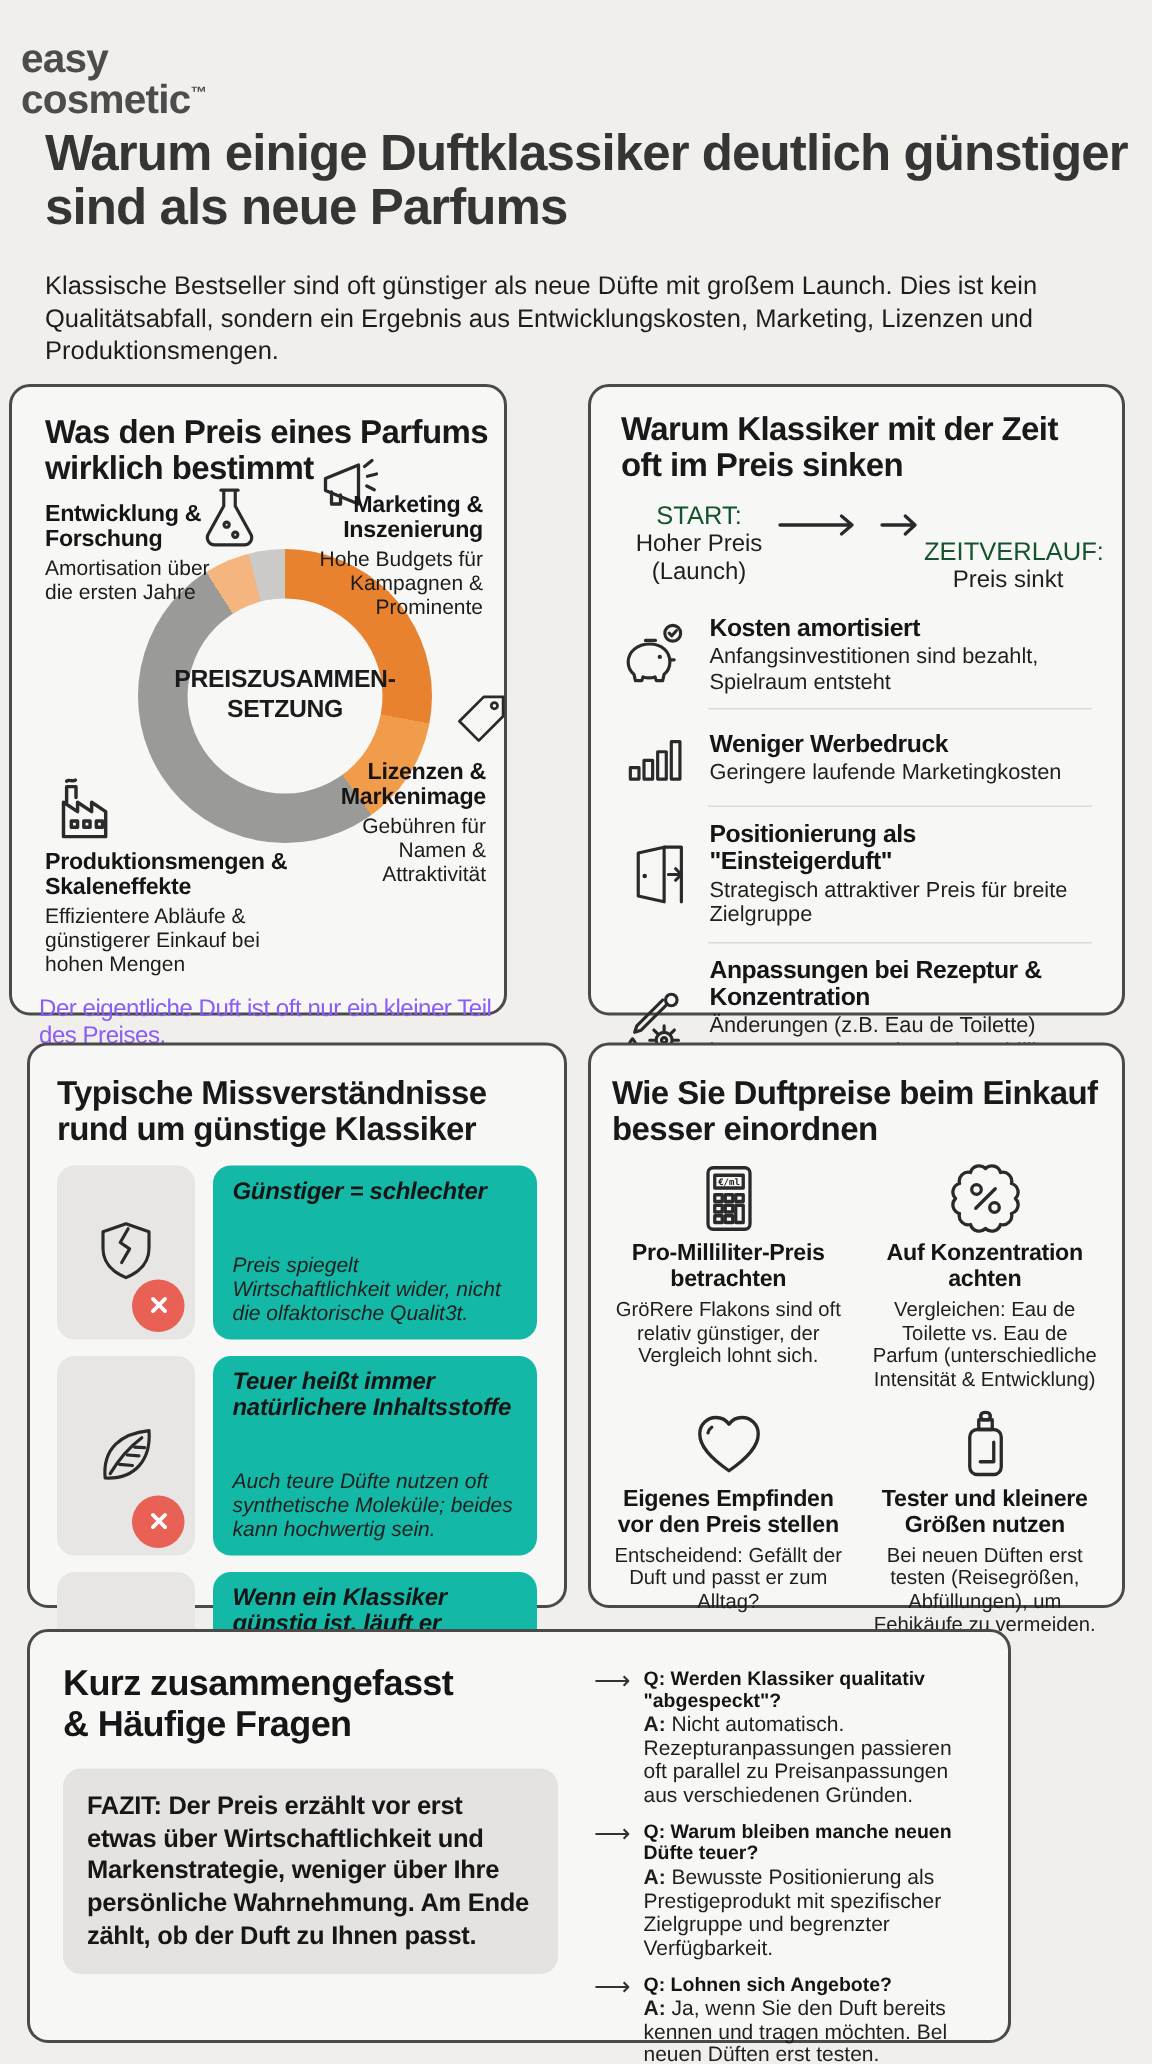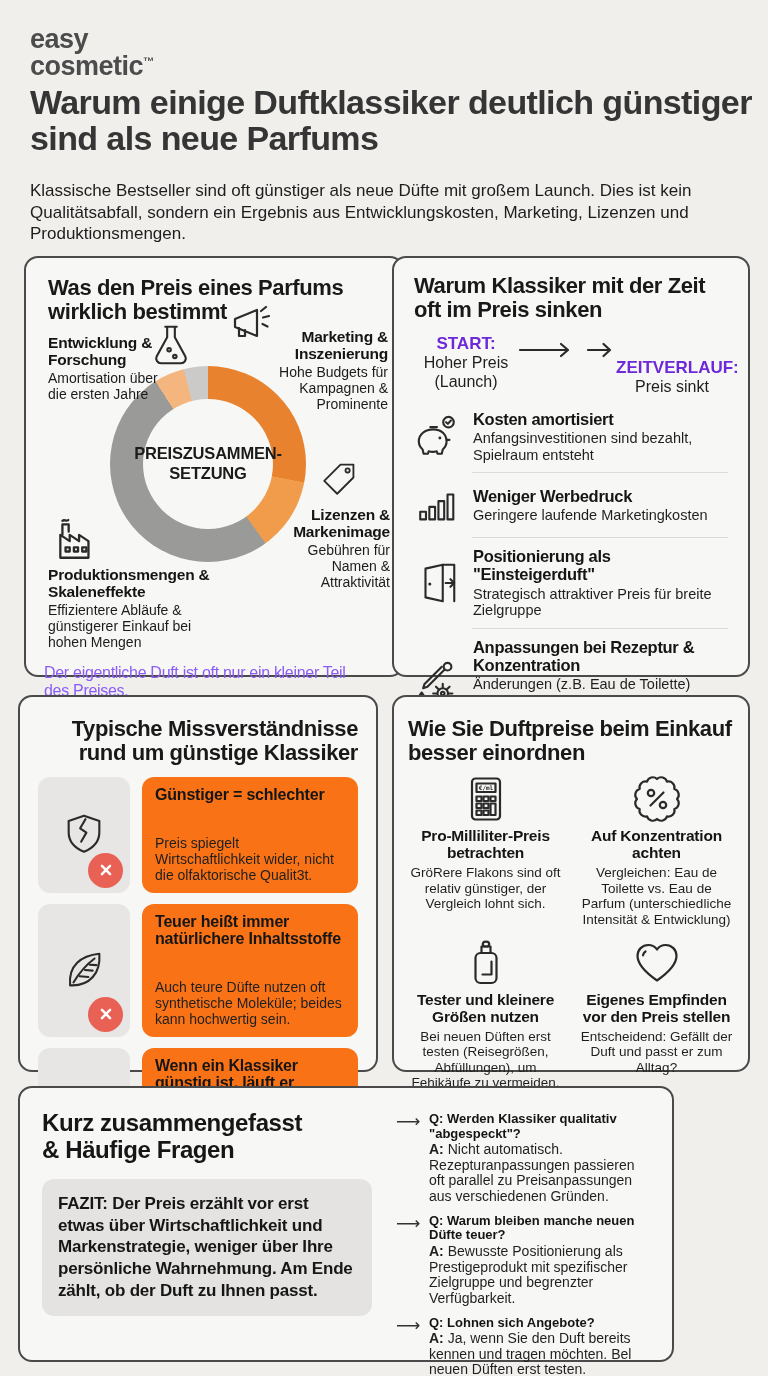--- a/index.html
+++ b/index.html
@@ -3,29 +3,29 @@
 <meta charset="utf-8">
 <style>
   html,body{margin:0;padding:0;}
   body{
     width:768px;height:1376px;position:relative;overflow:hidden;
     background:#F0EFEC;color:#1f1f1f;
     font-family:"Liberation Sans", sans-serif;
   }
   .page{position:absolute;inset:0;}
   
-  .logo{position:absolute;left:30px;top:26px;font-size:27px;font-weight:700;color:#4c4c4c;line-height:1.0;letter-spacing:-0.5px;}
+  .logo{position:absolute;left:14px;top:26px;font-size:27px;font-weight:700;color:#4c4c4c;line-height:1.0;letter-spacing:-0.5px;}
   .logo sup{font-size:11px;font-weight:600;}
   h1{position:absolute;left:30px;top:84px;width:724px;margin:0;
      font-size:34px;line-height:1.07;font-weight:800;color:#353535;letter-spacing:-0.6px;}
   .intro{position:absolute;left:30px;top:180px;width:724px;margin:0;
      font-size:17px;line-height:1.27;color:#1d1d1d;}
   
   .card{position:absolute;background:#F7F7F5;border:2px solid #4A4A4A;border-radius:14px;box-sizing:border-box;}
-  #card-price-factors{left:24px;top:256px;width:380px;height:421px;}
+  #card-price-factors{left:6px;top:256px;width:332px;height:421px;}
   #card-price-drop{left:392px;top:256px;width:358px;height:421px;}
   #card-misconceptions{left:18px;top:695px;width:360px;height:377px;}
   #card-shopping{left:392px;top:695px;width:358px;height:377px;}
   #card-summary{left:18px;top:1086px;width:656px;height:276px;display:flex;padding:22px;}
   .card h2{margin:0;font-size:22px;font-weight:800;line-height:1.1;color:#191919;letter-spacing:-0.4px;}
   svg{display:block;}
   svg .st{fill:none;stroke:#2a2a2a;stroke-width:2.2;stroke-linecap:round;stroke-linejoin:round;}
   svg .fl{fill:#2a2a2a;stroke:none;}
   
   #card-price-factors h2{position:absolute;left:22px;top:18px;width:326px;}
@@ -43,38 +43,38 @@
   #icon-megaphone{position:absolute;left:204px;top:42px;width:48px;height:48px;}
   #lab-lizenzen{right:12px;top:248px;width:112px;text-align:right;}
   #icon-tag{position:absolute;left:292px;top:202px;width:40px;height:40px;}
   #lab-produktion{left:22px;top:308px;width:168px;}
   #icon-factory{position:absolute;left:26px;top:256px;width:50px;height:50px;}
   .footnote{position:absolute;left:18px;top:390px;width:330px;font-size:16px;letter-spacing:-0.3px;line-height:1.1;color:#8b5cf6;}
   
   #card-price-drop{padding:16px 20px;}
   .flow{display:flex;align-items:flex-start;margin:12px 0 4px;}
   .flow-col{text-align:center;}
-  .flow-label{font-weight:700;font-size:17px;color:#6d28d9;}
+  .flow-label{font-weight:400;font-size:17px;color:#14532d;}
   .flow-desc{font-size:16px;line-height:1.15;}
   .flow-arrows{flex:1;display:flex;justify-content:center;gap:10px;padding-top:8px;}
   .pd-item{display:flex;gap:13px;padding:9px 0;align-items:center;}
   .pd-sep{height:1px;background:#DCDBD9;margin-left:58px;}
   .pd-icon{flex:0 0 46px;width:46px;}
   .pd-title{font-weight:800;font-size:16.5px;line-height:1.1;margin-bottom:2px;letter-spacing:-0.3px;color:#151515;}
   .pd-desc{font-size:14.5px;line-height:1.15;}
   
   #card-misconceptions{padding:20px 18px;}
-  #card-misconceptions h2{margin-bottom:12px;text-align:right;}
+  #card-misconceptions h2{margin-bottom:12px;}
   .mis-row{display:flex;gap:12px;margin-bottom:11px;}
   .mis-icon-tile{position:relative;flex:0 0 92px;width:92px;background:#E7E6E4;border-radius:12px;
     display:flex;align-items:center;justify-content:center;}
   .mis-icon-tile svg.main{width:46px;height:46px;}
   .badge{position:absolute;right:7px;bottom:5px;width:35px;height:35px;background:#E96055;border-radius:50%;
     display:flex;align-items:center;justify-content:center;}
-  .mis-text{flex:1;background:#f97316;border-radius:12px;padding:9px 13px;}
+  .mis-text{flex:1;background:#14b8a6;border-radius:12px;padding:9px 13px;font-style:italic;}
   .mis-title{font-weight:800;font-size:16px;line-height:1.1;margin-bottom:3px;letter-spacing:-0.2px;color:#151515;}
   .mis-desc{font-size:14px;line-height:1.14;margin-top:32px;}
   
   #card-shopping{padding:20px 14px;}
   #card-shopping h2{margin-bottom:10px;}
   .tips-grid{display:grid;grid-template-columns:1fr 1fr;column-gap:16px;row-gap:12px;}
   .tip{text-align:center;}
   .tip svg{width:48px;height:48px;margin:0 auto 4px;}
   .tip-title{font-weight:800;font-size:15.5px;line-height:1.1;margin-bottom:4px;letter-spacing:-0.2px;color:#151515;}
   .tip-desc{font-size:13.5px;line-height:1.14;}
@@ -328,36 +328,36 @@
           <path class="st" d="M17.5 30.5l13-13"></path>
           <circle class="st" cx="18" cy="18" r="3.2"></circle>
             <circle class="st" cx="30" cy="30" r="3.2"></circle>
         </svg>
         <div class="tip-title">Auf Konzentration achten</div>
         <div class="tip-desc">Vergleichen: Eau de Toilette vs. Eau de Parfum (unterschiedliche Intensität &amp; Entwicklung)</div>
       </div>
 
       <div class="tip">
         <svg viewBox="0 0 48 48">
+          <path class="st" d="M24 41.5C11 32.5 4.5 25 4.5 16.8 4.5 10.8 9.3 6 15.3 6c3.5 0 6.8 1.7 8.7 4.5C25.9 7.7 29.2 6 32.7 6c6 0 10.8 4.8 10.8 10.8 0 8.2-6.5 15.7-19.5 24.7z"></path>
+          <path class="st" d="M12.5 12.5c-1.3.9-2.2 2.2-2.5 3.8"></path>
+        </svg>
+        <div class="tip-title">Eigenes Empfinden vor den Preis stellen</div>
+        <div class="tip-desc">Entscheidend: Gefällt der Duft und passt er zum Alltag?</div>
+      </div>
+
+      <div class="tip">
+        <svg viewBox="0 0 48 48">
           <path class="st" d="M21.3 3.5c.9-1.3 4.5-1.3 5.4 0 .9 1.4.4 3-.8 4h-3.8c-1.2-1-1.7-2.6-.8-4z"></path>
           <rect class="st" x="19.5" y="7.5" width="9" height="6.5"></rect>
           <rect class="st" x="13.5" y="14" width="21" height="30" rx="5"></rect>
           <path class="st" d="M29.5 22.5v13h-9"></path>
         </svg>
         <div class="tip-title">Tester und kleinere Größen nutzen</div>
         <div class="tip-desc">Bei neuen Düften erst testen (Reisegrößen, Abfüllungen), um Fehikäufe zu vermeiden.</div>
-      </div>
-
-      <div class="tip">
-        <svg viewBox="0 0 48 48">
-          <path class="st" d="M24 41.5C11 32.5 4.5 25 4.5 16.8 4.5 10.8 9.3 6 15.3 6c3.5 0 6.8 1.7 8.7 4.5C25.9 7.7 29.2 6 32.7 6c6 0 10.8 4.8 10.8 10.8 0 8.2-6.5 15.7-19.5 24.7z"></path>
-          <path class="st" d="M12.5 12.5c-1.3.9-2.2 2.2-2.5 3.8"></path>
-        </svg>
-        <div class="tip-title">Eigenes Empfinden vor den Preis stellen</div>
-        <div class="tip-desc">Entscheidend: Gefällt der Duft und passt er zum Alltag?</div>
       </div>
 
     </div>
   </section>
 
   <section class="card" id="card-summary">
     <div class="sum-left">
       <div class="sum-title">
         <div>Kurz zusammengefasst</div>
         <div>&amp; Häufige Fragen</div>

